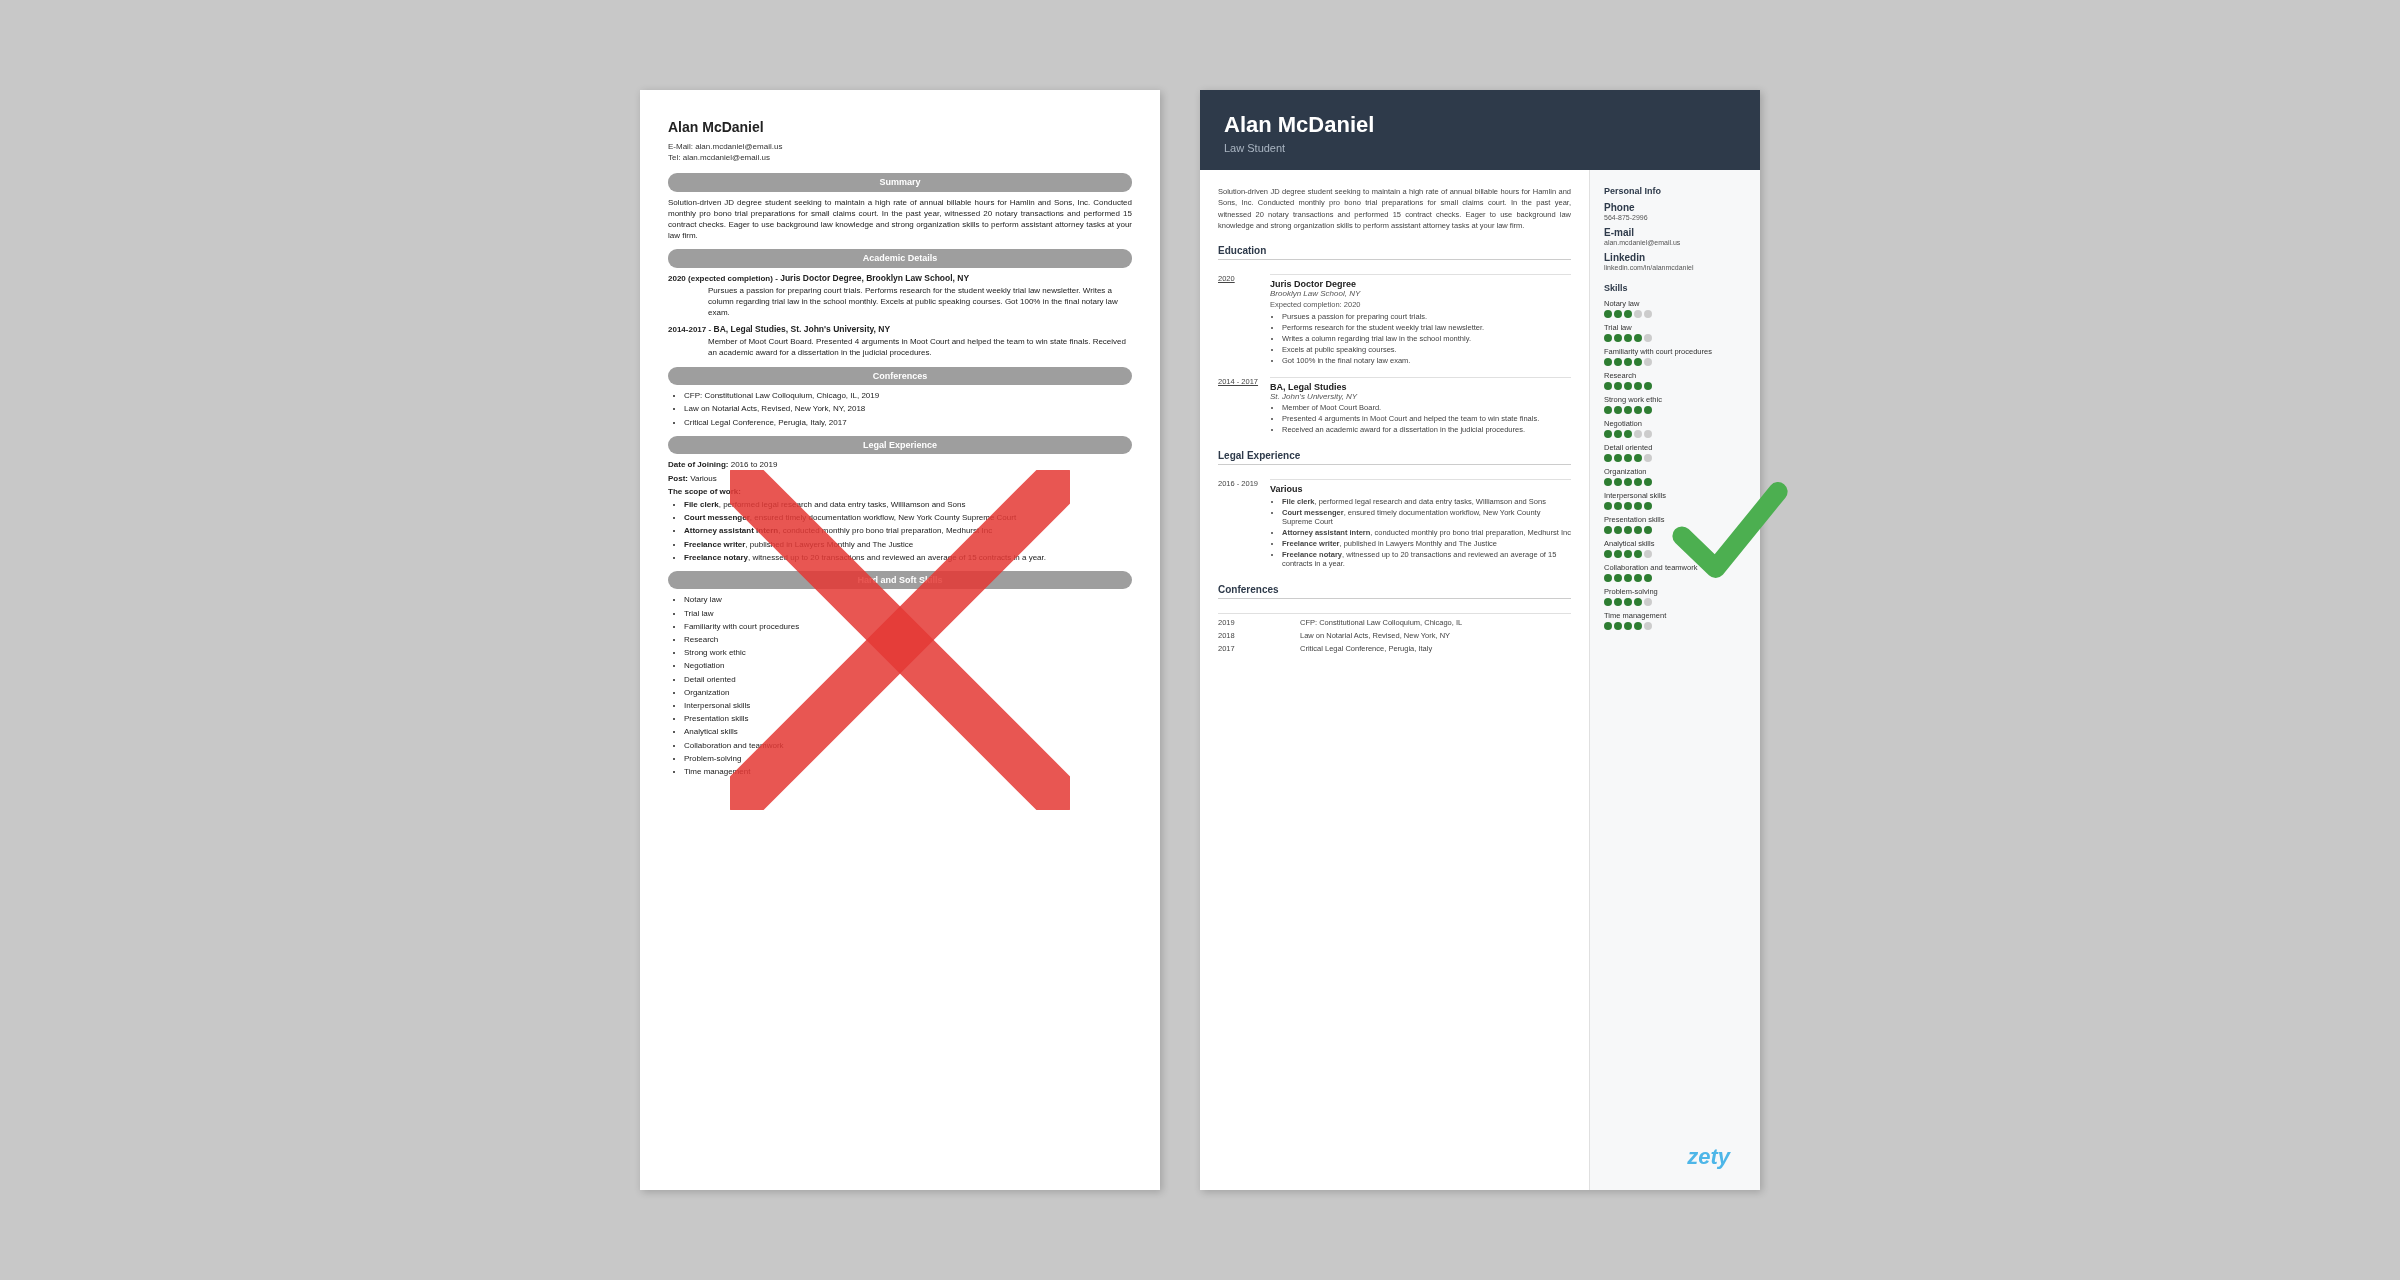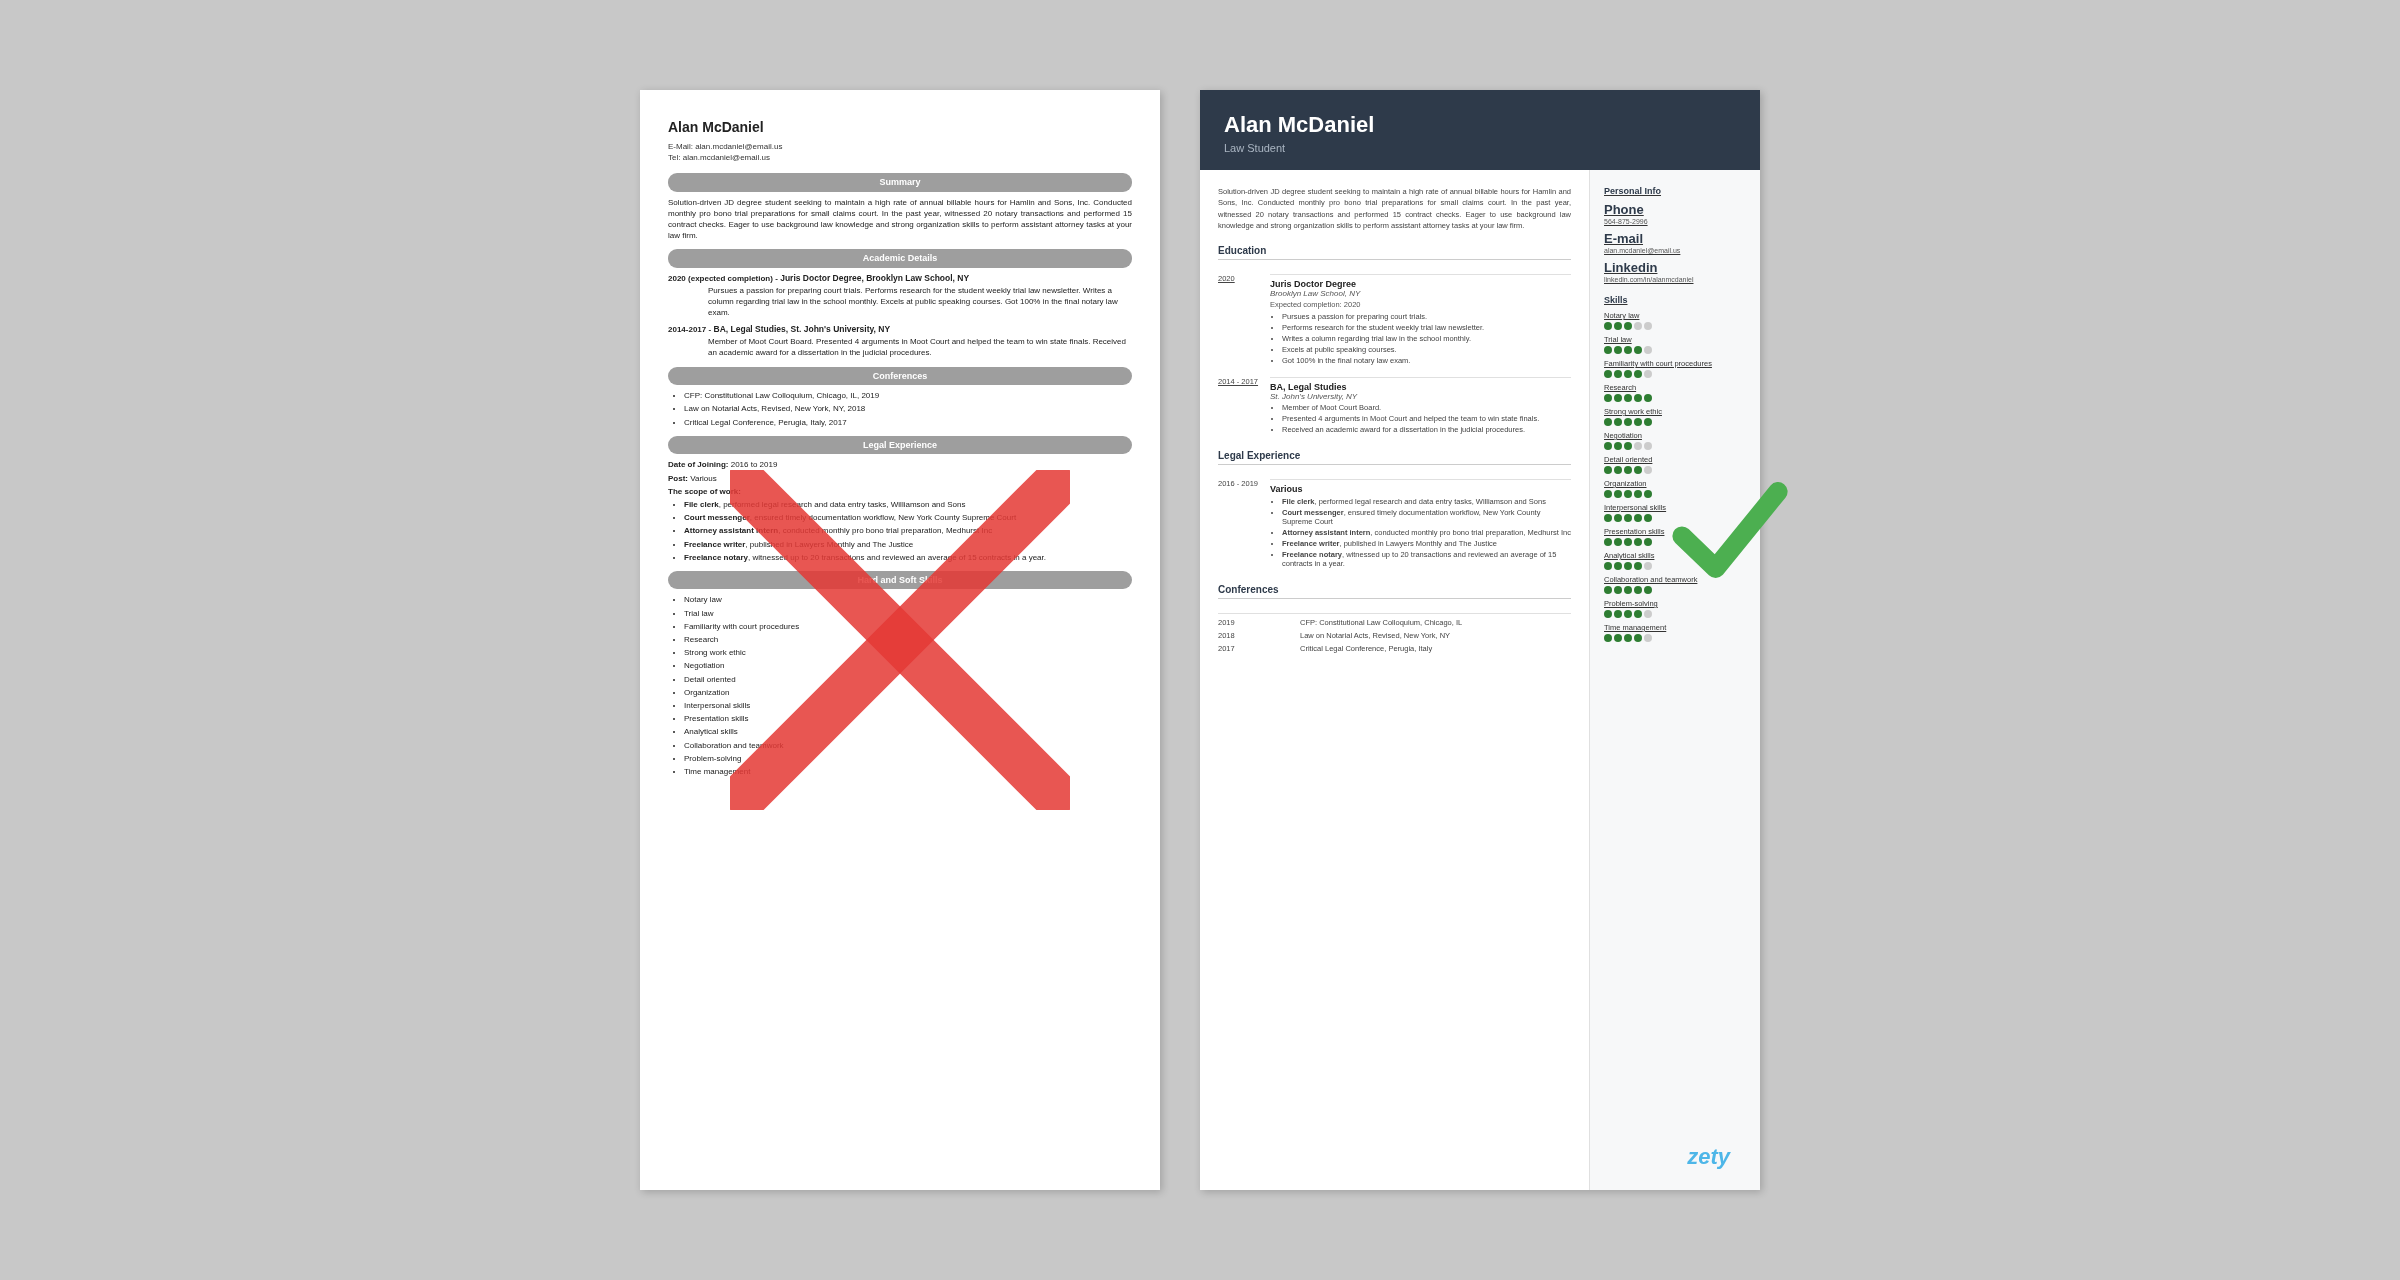--- a/index.html
+++ b/index.html
@@ -150,21 +150,20 @@
     .resume-right .main-col {
       flex: 1;
       padding: 16px 18px;
       border-right: 1px solid #e0e0e0;
     }
 
     .resume-right .side-col {
       width: 170px;
       padding: 16px 14px;
       background: #f7f8f9;
-      text-decoration: underline;
     }
 
     .resume-right .r-section-title {
       font-size: 10px;
       font-weight: bold;
       color: #2e3a4a;
       margin-bottom: 14px;
       margin-top: 14px;
       border-bottom: 1px solid #ccc;
       padding-bottom: 3px;
@@ -254,21 +253,21 @@
       color: #2e3a4a;
       margin-top: 12px;
       margin-bottom: 6px;
     }
 
     .resume-right .side-section-title:first-child {
       margin-top: 0;
     }
 
     .resume-right .contact-label {
-      font-size: 13px;
+      font-size: 10px;
       font-weight: bold;
       color: #2e3a4a;
       margin-top: 6px;
       margin-bottom: 1px;
     }
 
     .resume-right .contact-value {
       font-size: 7px;
       color: #555;
     }

